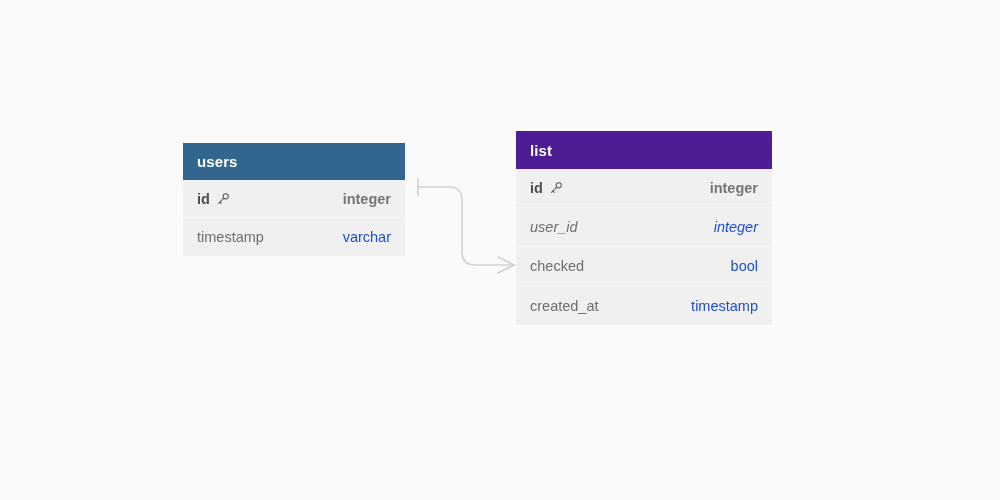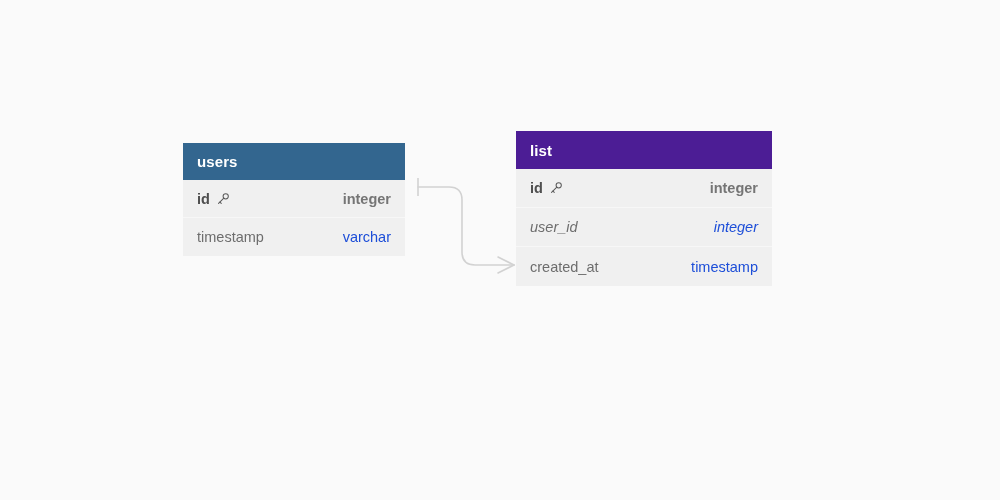--- a/index.html
+++ b/index.html
@@ -153,20 +153,26 @@
       </div>
 
 
       <div class="er-row" style="height:39px; padding:0 14px;font-style:italic;">
         <span class="field-name">
           <span>user_id</span>
         </span>
         <span class="field-type">integer</span>
       </div>
 
+      <div class="er-row" style="height:39px; padding:0 14px;">
+        <span class="field-name">
+          <span>checked</span>
+        </span>
+        <span class="field-type">bool</span>
+      </div>
 
       <div class="er-row" style="height:39px; padding:0 14px;align-items:center;">
         <span class="field-name">
           <span>created_at</span>
         </span>
         <span class="field-type">timestamp</span>
       </div>
 
     </div>
   </div>

